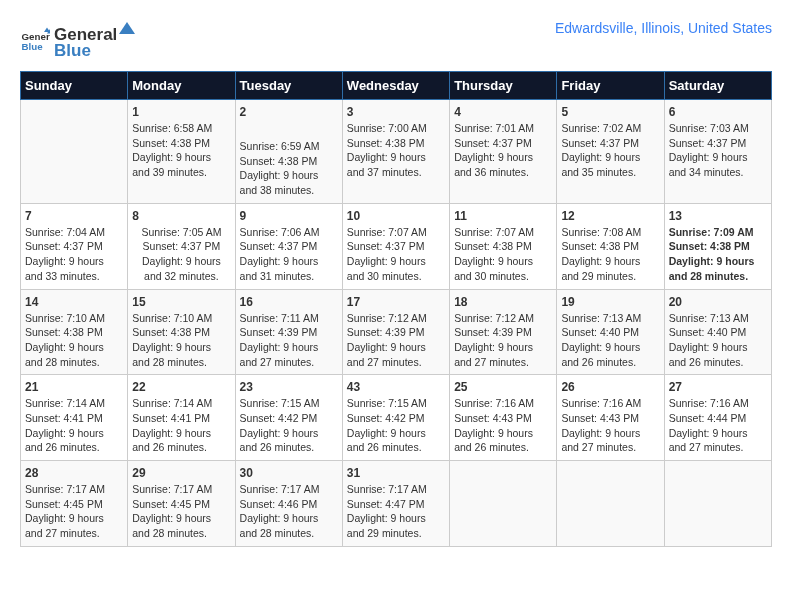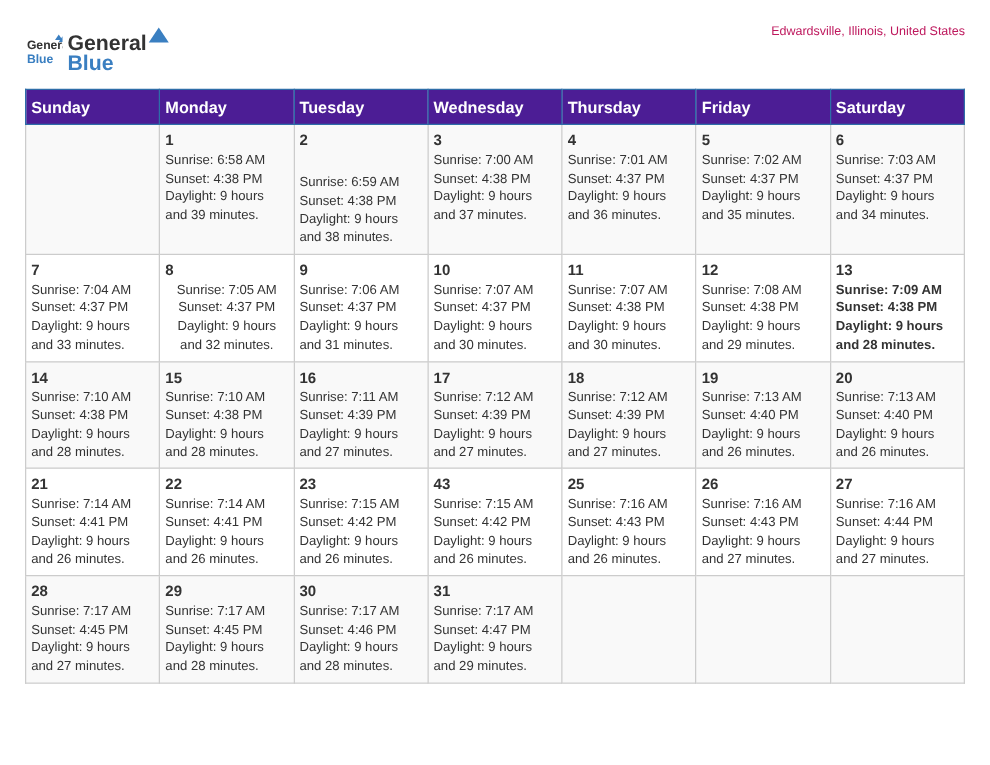--- a/index.html
+++ b/index.html
@@ -27,30 +27,30 @@
     }
     .title-block {
       text-align: right;
     }
     .month-year {
       font-size: 32px;
       font-weight: bold;
       color: #333;
     }
     .location {
-      font-size: 10px;
-      color: #be185d;
+      font-size: 14px;
+      color: #3b82f6;
     }
     table {
       width: 100%;
       border-collapse: collapse;
       table-layout: fixed;
     }
     thead th {
-      background-color: #4c1d95;
+      background-color: #0f172a;
       color: #fff;
       font-size: 13px;
       font-weight: bold;
       padding: 6px 4px;
       text-align: left;
       border: 1px solid #2e6da8;
     }
     tbody td {
       vertical-align: top;
       padding: 5px 4px;

